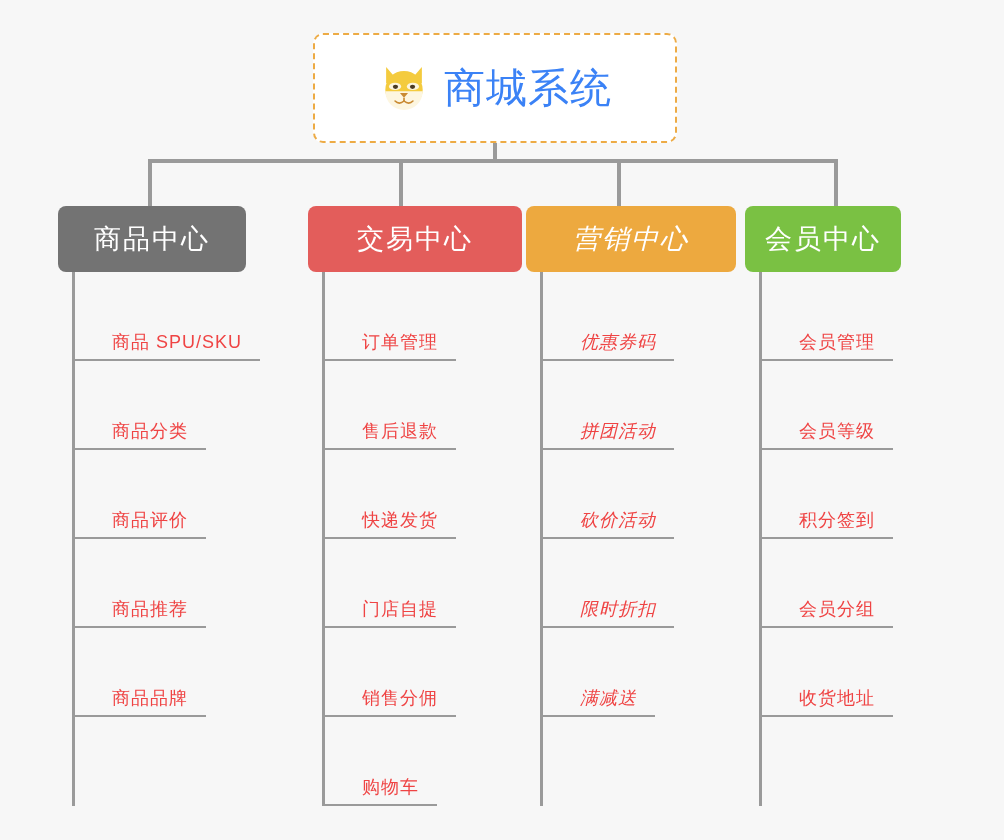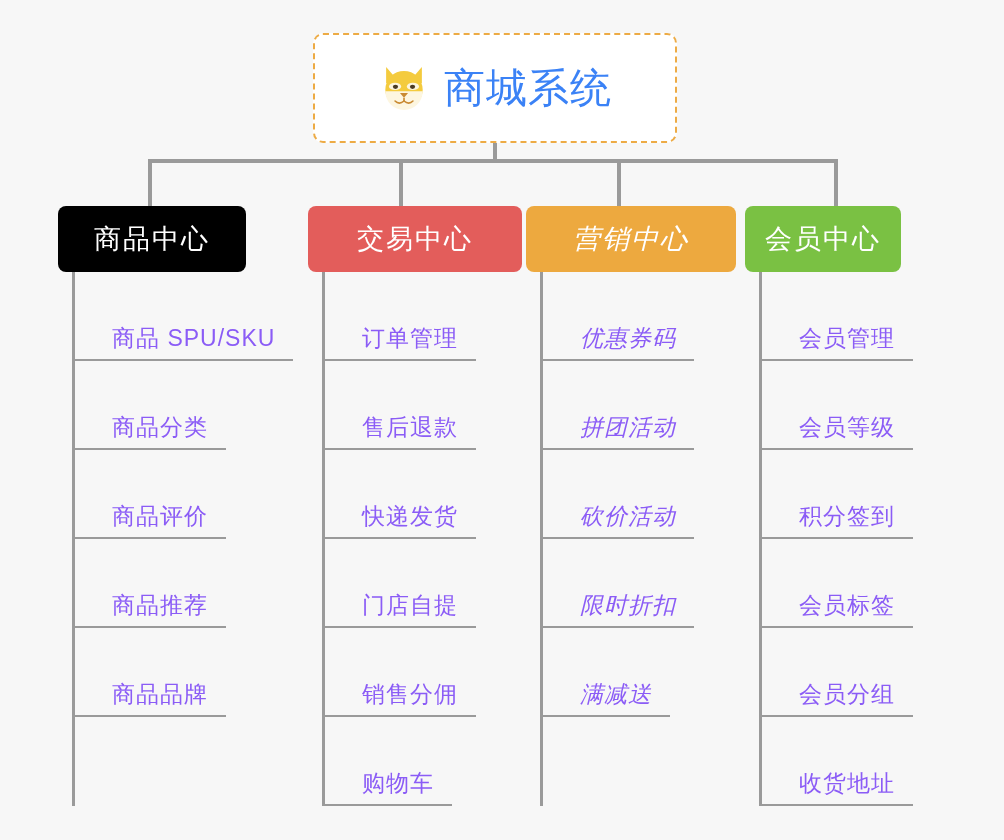--- a/index.html
+++ b/index.html
@@ -109,22 +109,22 @@
     position: relative;
     height: 89px;
     box-sizing: border-box;
     display: flex;
     align-items: flex-end;
     padding-left: 34px;
   }
   .leaf-inner {
     border-bottom: 2px solid #9a9a9a;
     padding: 0 18px 6px 6px;
-    font-size: 23px;
-    color: #8b5cf6;
+    font-size: 18px;
+    color: #ef4444;
     letter-spacing: 1px;
     white-space: nowrap;
     line-height: 1.25;
     text-align: right;
   }
   
   .leaf::after {
     content: "";
     position: absolute;
     left: 0;
@@ -159,21 +159,21 @@
 
   <div class="conn conn-v-root"></div>
   <div class="conn conn-h-bus"></div>
   <div class="conn conn-drop" style="left:148px;"></div>
   <div class="conn conn-drop" style="left:399px;"></div>
   <div class="conn conn-drop" style="left:617px;"></div>
   <div class="conn conn-drop" style="left:834px;"></div>
 
   <div id="branches">
       <div class="branch" style="left: 58px; width: 188px;">
-        <div class="branch-head" style="background: #000000;">商品中心</div>
+        <div class="branch-head" style="background: #737373;">商品中心</div>
         <div class="spine" style="height: 534px;"></div>
         <div class="leaf-list">
           <div class="leaf">
             <span class="leaf-inner">商品 SPU/SKU</span>
           </div>
           <div class="leaf">
             <span class="leaf-inner">商品分类</span>
           </div>
           <div class="leaf">
             <span class="leaf-inner">商品评价</span>
@@ -238,23 +238,20 @@
           <div class="leaf">
             <span class="leaf-inner">会员管理</span>
           </div>
           <div class="leaf">
             <span class="leaf-inner">会员等级</span>
           </div>
           <div class="leaf">
             <span class="leaf-inner">积分签到</span>
           </div>
           <div class="leaf">
-            <span class="leaf-inner">会员标签</span>
-          </div>
-          <div class="leaf">
             <span class="leaf-inner">会员分组</span>
           </div>
           <div class="leaf">
             <span class="leaf-inner">收货地址</span>
           </div>
         </div>
       </div>
     </div>
 
 </div>

